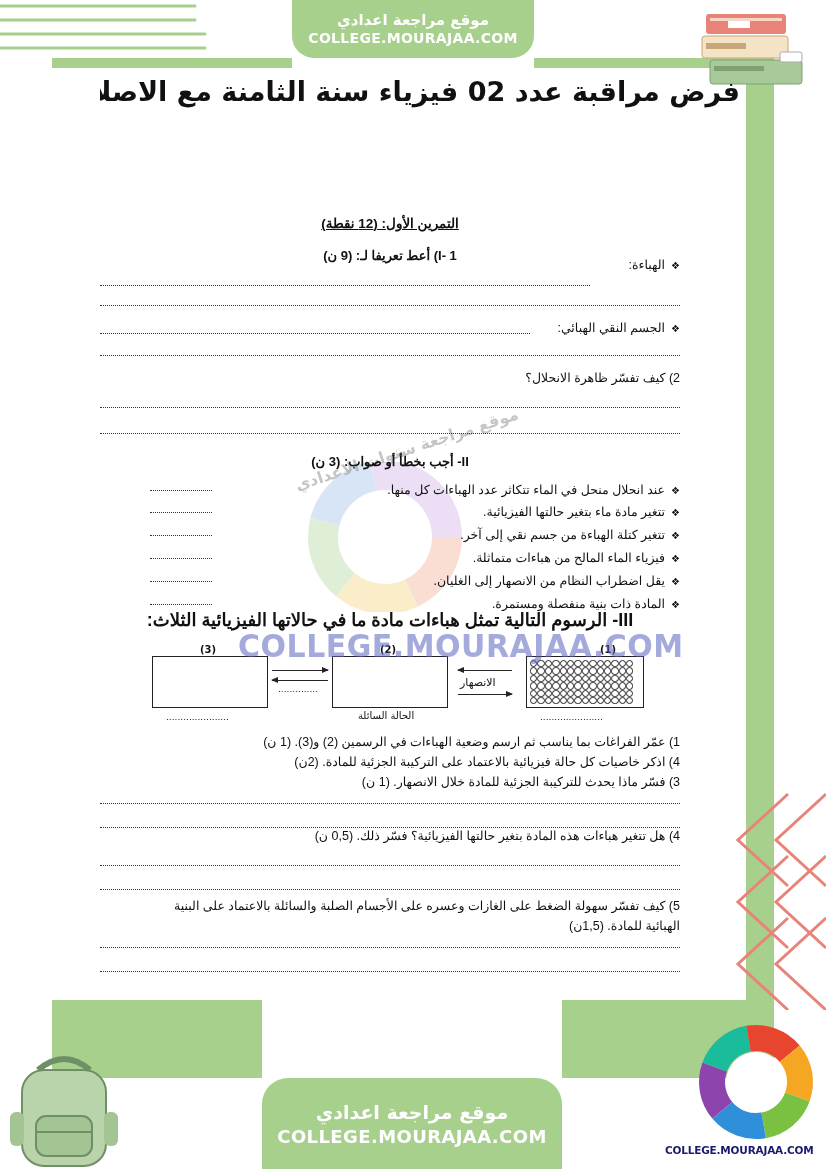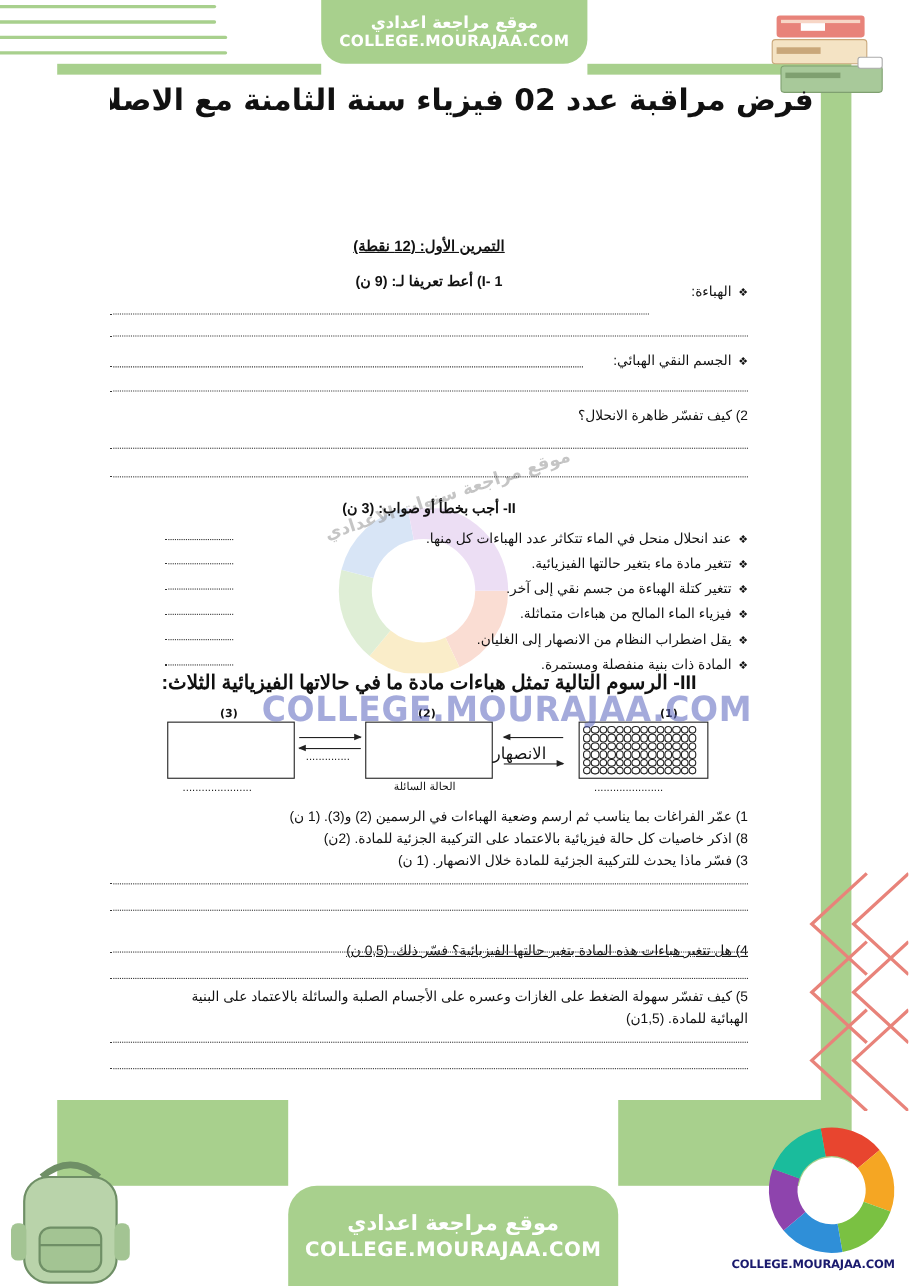--- a/index.html
+++ b/index.html
@@ -148,25 +148,25 @@
   <div class="tf-row" style="top:274px;"><span class="bullet"></span><span>عند انحلال منحل في الماء تتكاثر عدد الهباءات كل منها.</span><div class="tf-dots"></div></div>
   <div class="tf-row" style="top:296px;"><span class="bullet"></span><span>تتغير مادة ماء بتغير حالتها الفيزيائية.</span><div class="tf-dots"></div></div>
   <div class="tf-row" style="top:319px;"><span class="bullet"></span><span>تتغير كتلة الهباءة من جسم نقي إلى آخر.</span><div class="tf-dots"></div></div>
   <div class="tf-row" style="top:342px;"><span class="bullet"></span><span>فيزياء الماء المالح من هباءات متماثلة.</span><div class="tf-dots"></div></div>
   <div class="tf-row" style="top:365px;"><span class="bullet"></span><span>يقل اضطراب النظام من الانصهار إلى الغليان.</span><div class="tf-dots"></div></div>
   <div class="tf-row" style="top:388px;"><span class="bullet"></span><span>المادة ذات بنية منفصلة ومستمرة.</span><div class="tf-dots"></div></div>
 
   <div class="row bold" style="top:404px;font-size:18px;">III- الرسوم التالية تمثل هباءات مادة ما في حالاتها الفيزيائية الثلاث:</div>
 
   <div class="row" style="top:526px;">1) عمّر الفراغات بما يناسب ثم ارسم وضعية الهباءات في الرسمين (2) و(3). (1 ن)</div>
-  <div class="row" style="top:546px;">8) اذكر خاصيات كل حالة فيزيائية بالاعتماد على التركيبة الجزئية للمادة. (2ن)</div>
+  <div class="row" style="top:546px;">4) اذكر خاصيات كل حالة فيزيائية بالاعتماد على التركيبة الجزئية للمادة. (2ن)</div>
   <div class="row" style="top:566px;">3) فسّر ماذا يحدث للتركيبة الجزئية للمادة خلال الانصهار. (1 ن)</div>
   <div class="dots" style="top:598px;"></div>
   <div class="dots" style="top:622px;"></div>
-  <div class="row" style="top:648px;text-decoration:underline;">4) هل تتغير هباءات هذه المادة بتغير حالتها الفيزيائية؟ فسّر ذلك. (0,5 ن)</div>
+  <div class="row" style="top:620px;">4) هل تتغير هباءات هذه المادة بتغير حالتها الفيزيائية؟ فسّر ذلك. (0,5 ن)</div>
   <div class="dots" style="top:660px;"></div>
   <div class="dots" style="top:684px;"></div>
   <div class="row" style="top:690px;">5) كيف تفسّر سهولة الضغط على الغازات وعسره على الأجسام الصلبة والسائلة بالاعتماد على البنية</div>
   <div class="row" style="top:710px;">الهبائية للمادة. (1,5ن)</div>
   <div class="dots" style="top:742px;"></div>
   <div class="dots" style="top:766px;"></div>
 </div>
 
 <div class="diagram">
 
@@ -175,21 +175,21 @@
 
   <div class="arrow-line right" style="left:124px;top:30px;width:56px;"></div>
   <div class="arrow-line left" style="left:124px;top:40px;width:56px;"></div>
   <div style="position:absolute;left:130px;top:44px;font-size:9px;">..............</div>
 
   <div class="box-label" style="left:232px;top:4px;">(2)</div>
   <div class="box" style="left:184px;top:16px;width:116px;height:52px;"></div>
 
   <div class="arrow-line left" style="left:310px;top:30px;width:54px;"></div>
   <div class="arrow-line right" style="left:310px;top:54px;width:54px;"></div>
-  <div style="position:absolute;left:300px;top:36px;font-size:15px;direction:rtl;">الانصهار</div>
+  <div style="position:absolute;left:312px;top:36px;font-size:11px;direction:rtl;">الانصهار</div>
 
   <div class="box-label" style="left:452px;top:4px;">(1)</div>
   <div class="box" style="left:378px;top:16px;width:118px;height:52px;padding:3px;">
     <div class="circles">
       <span></span>
         <span></span>
         <span></span>
         <span></span>
         <span></span>
         <span></span>

